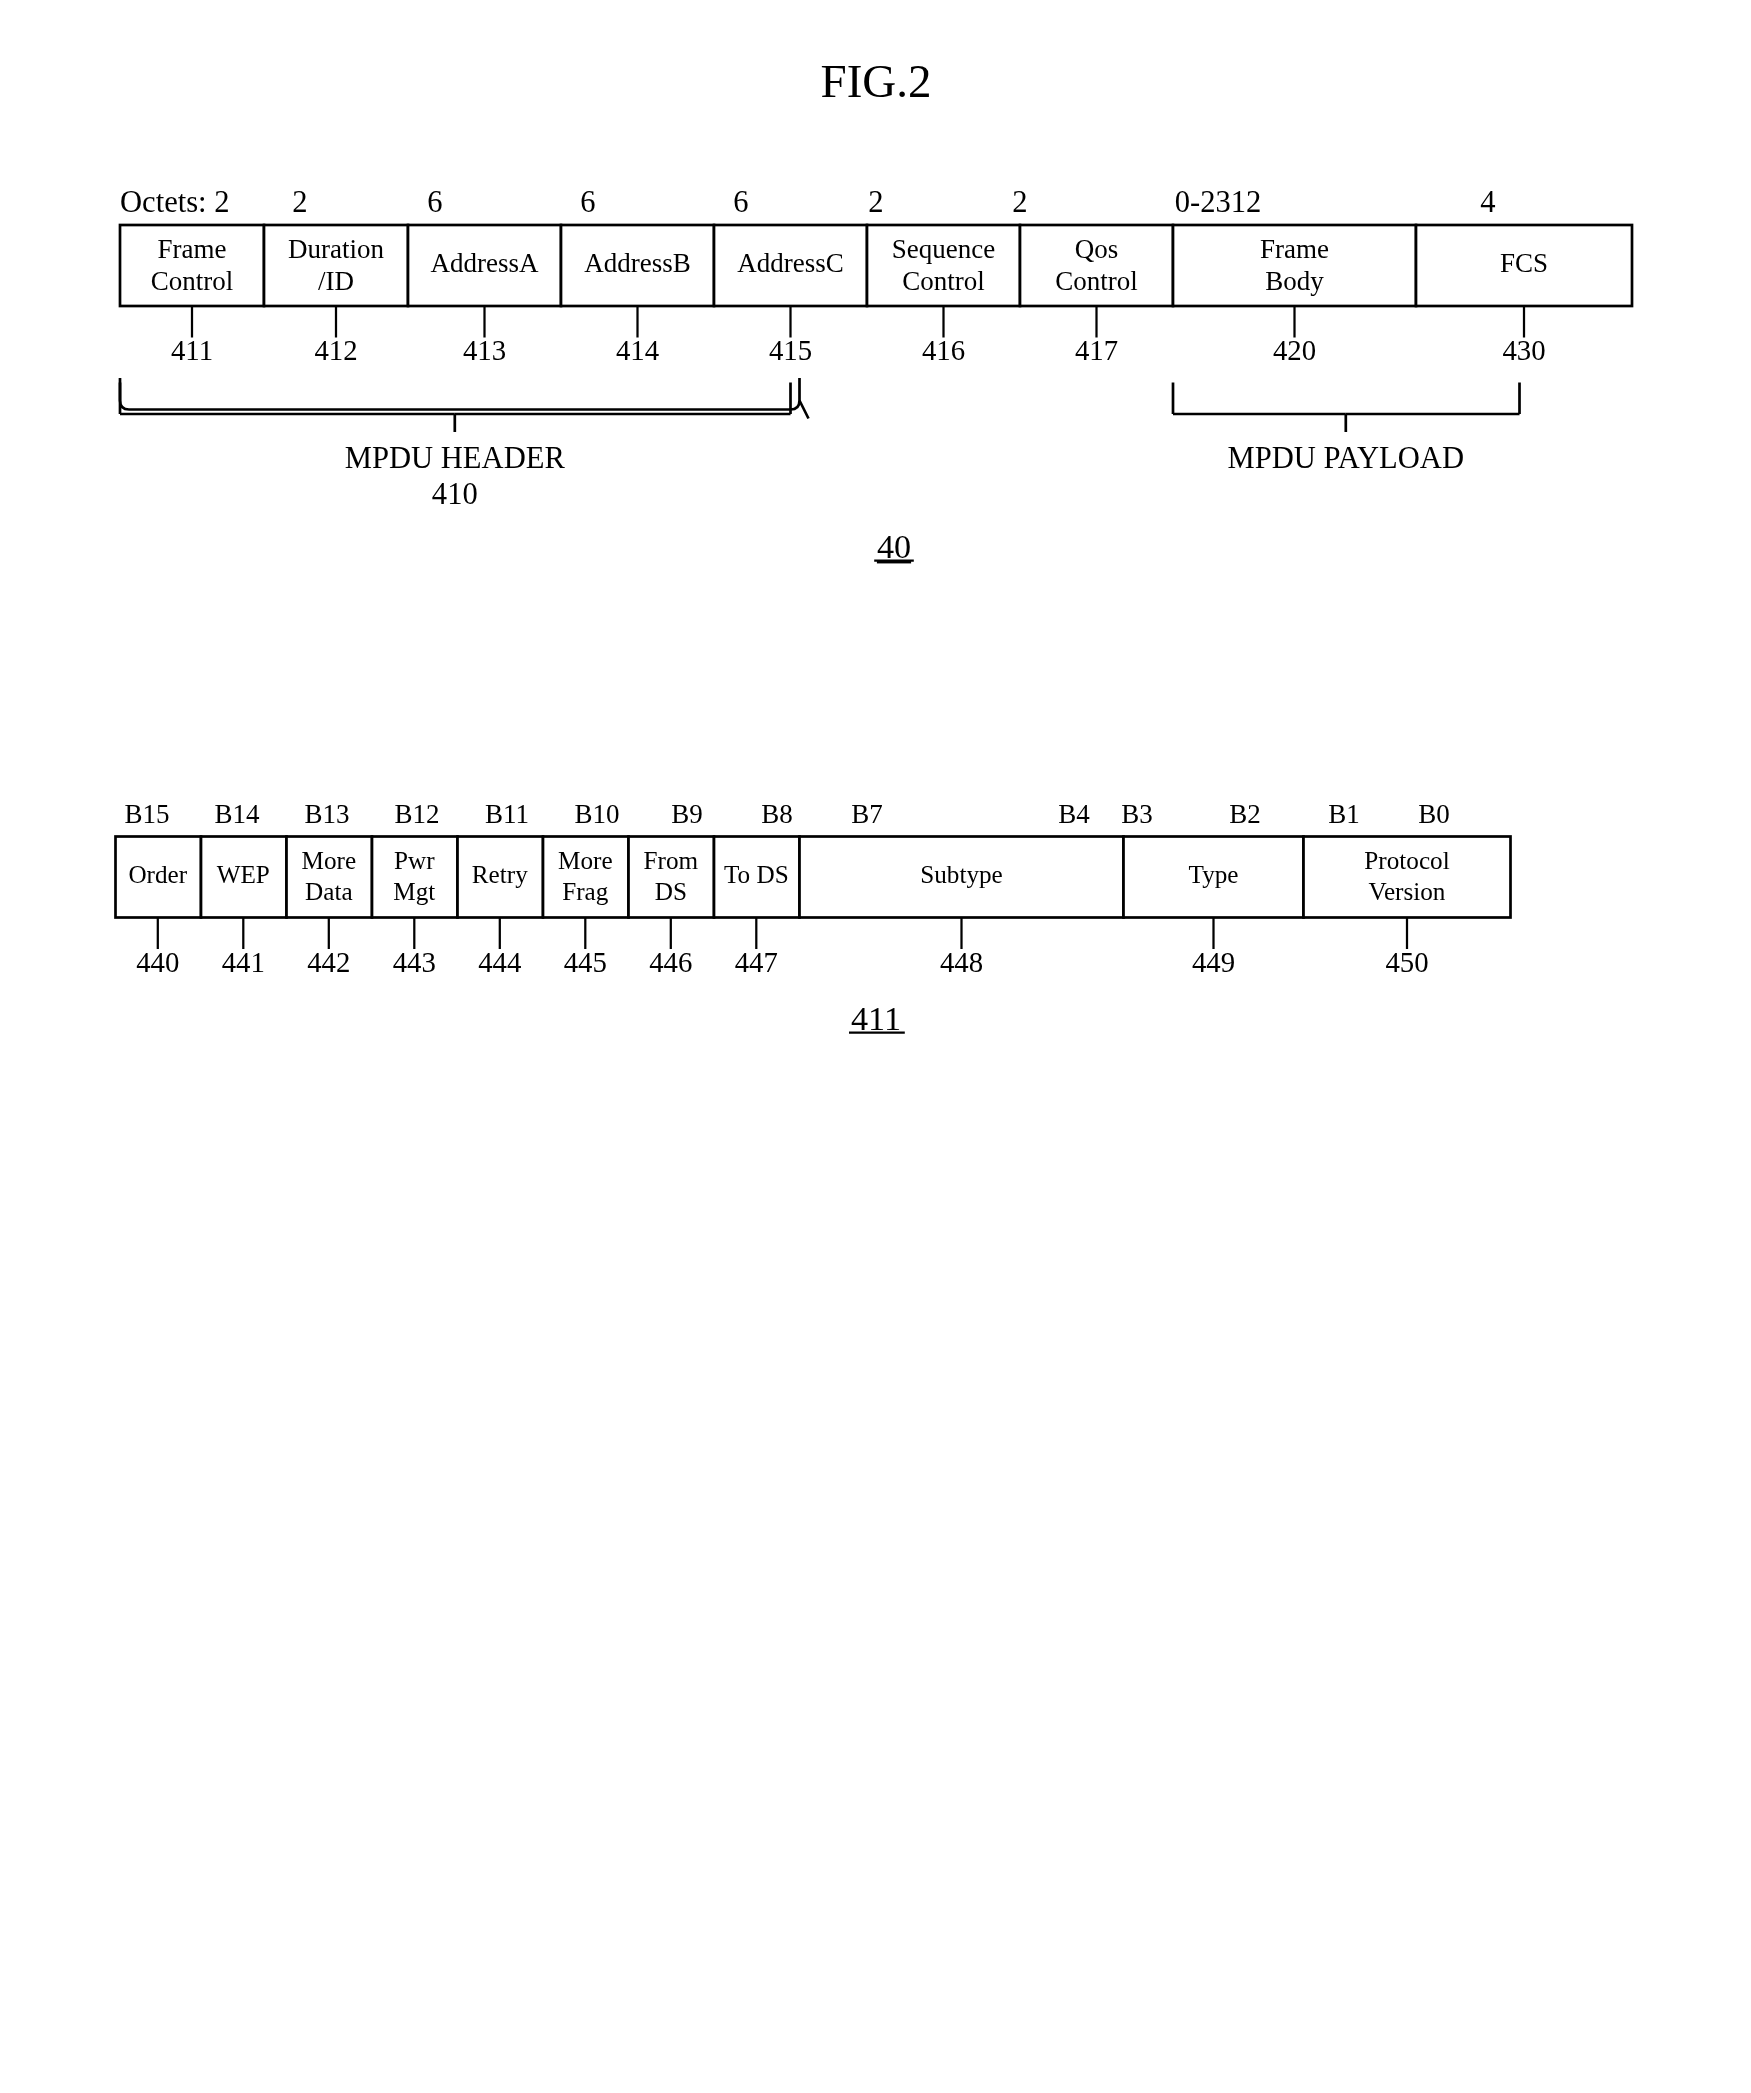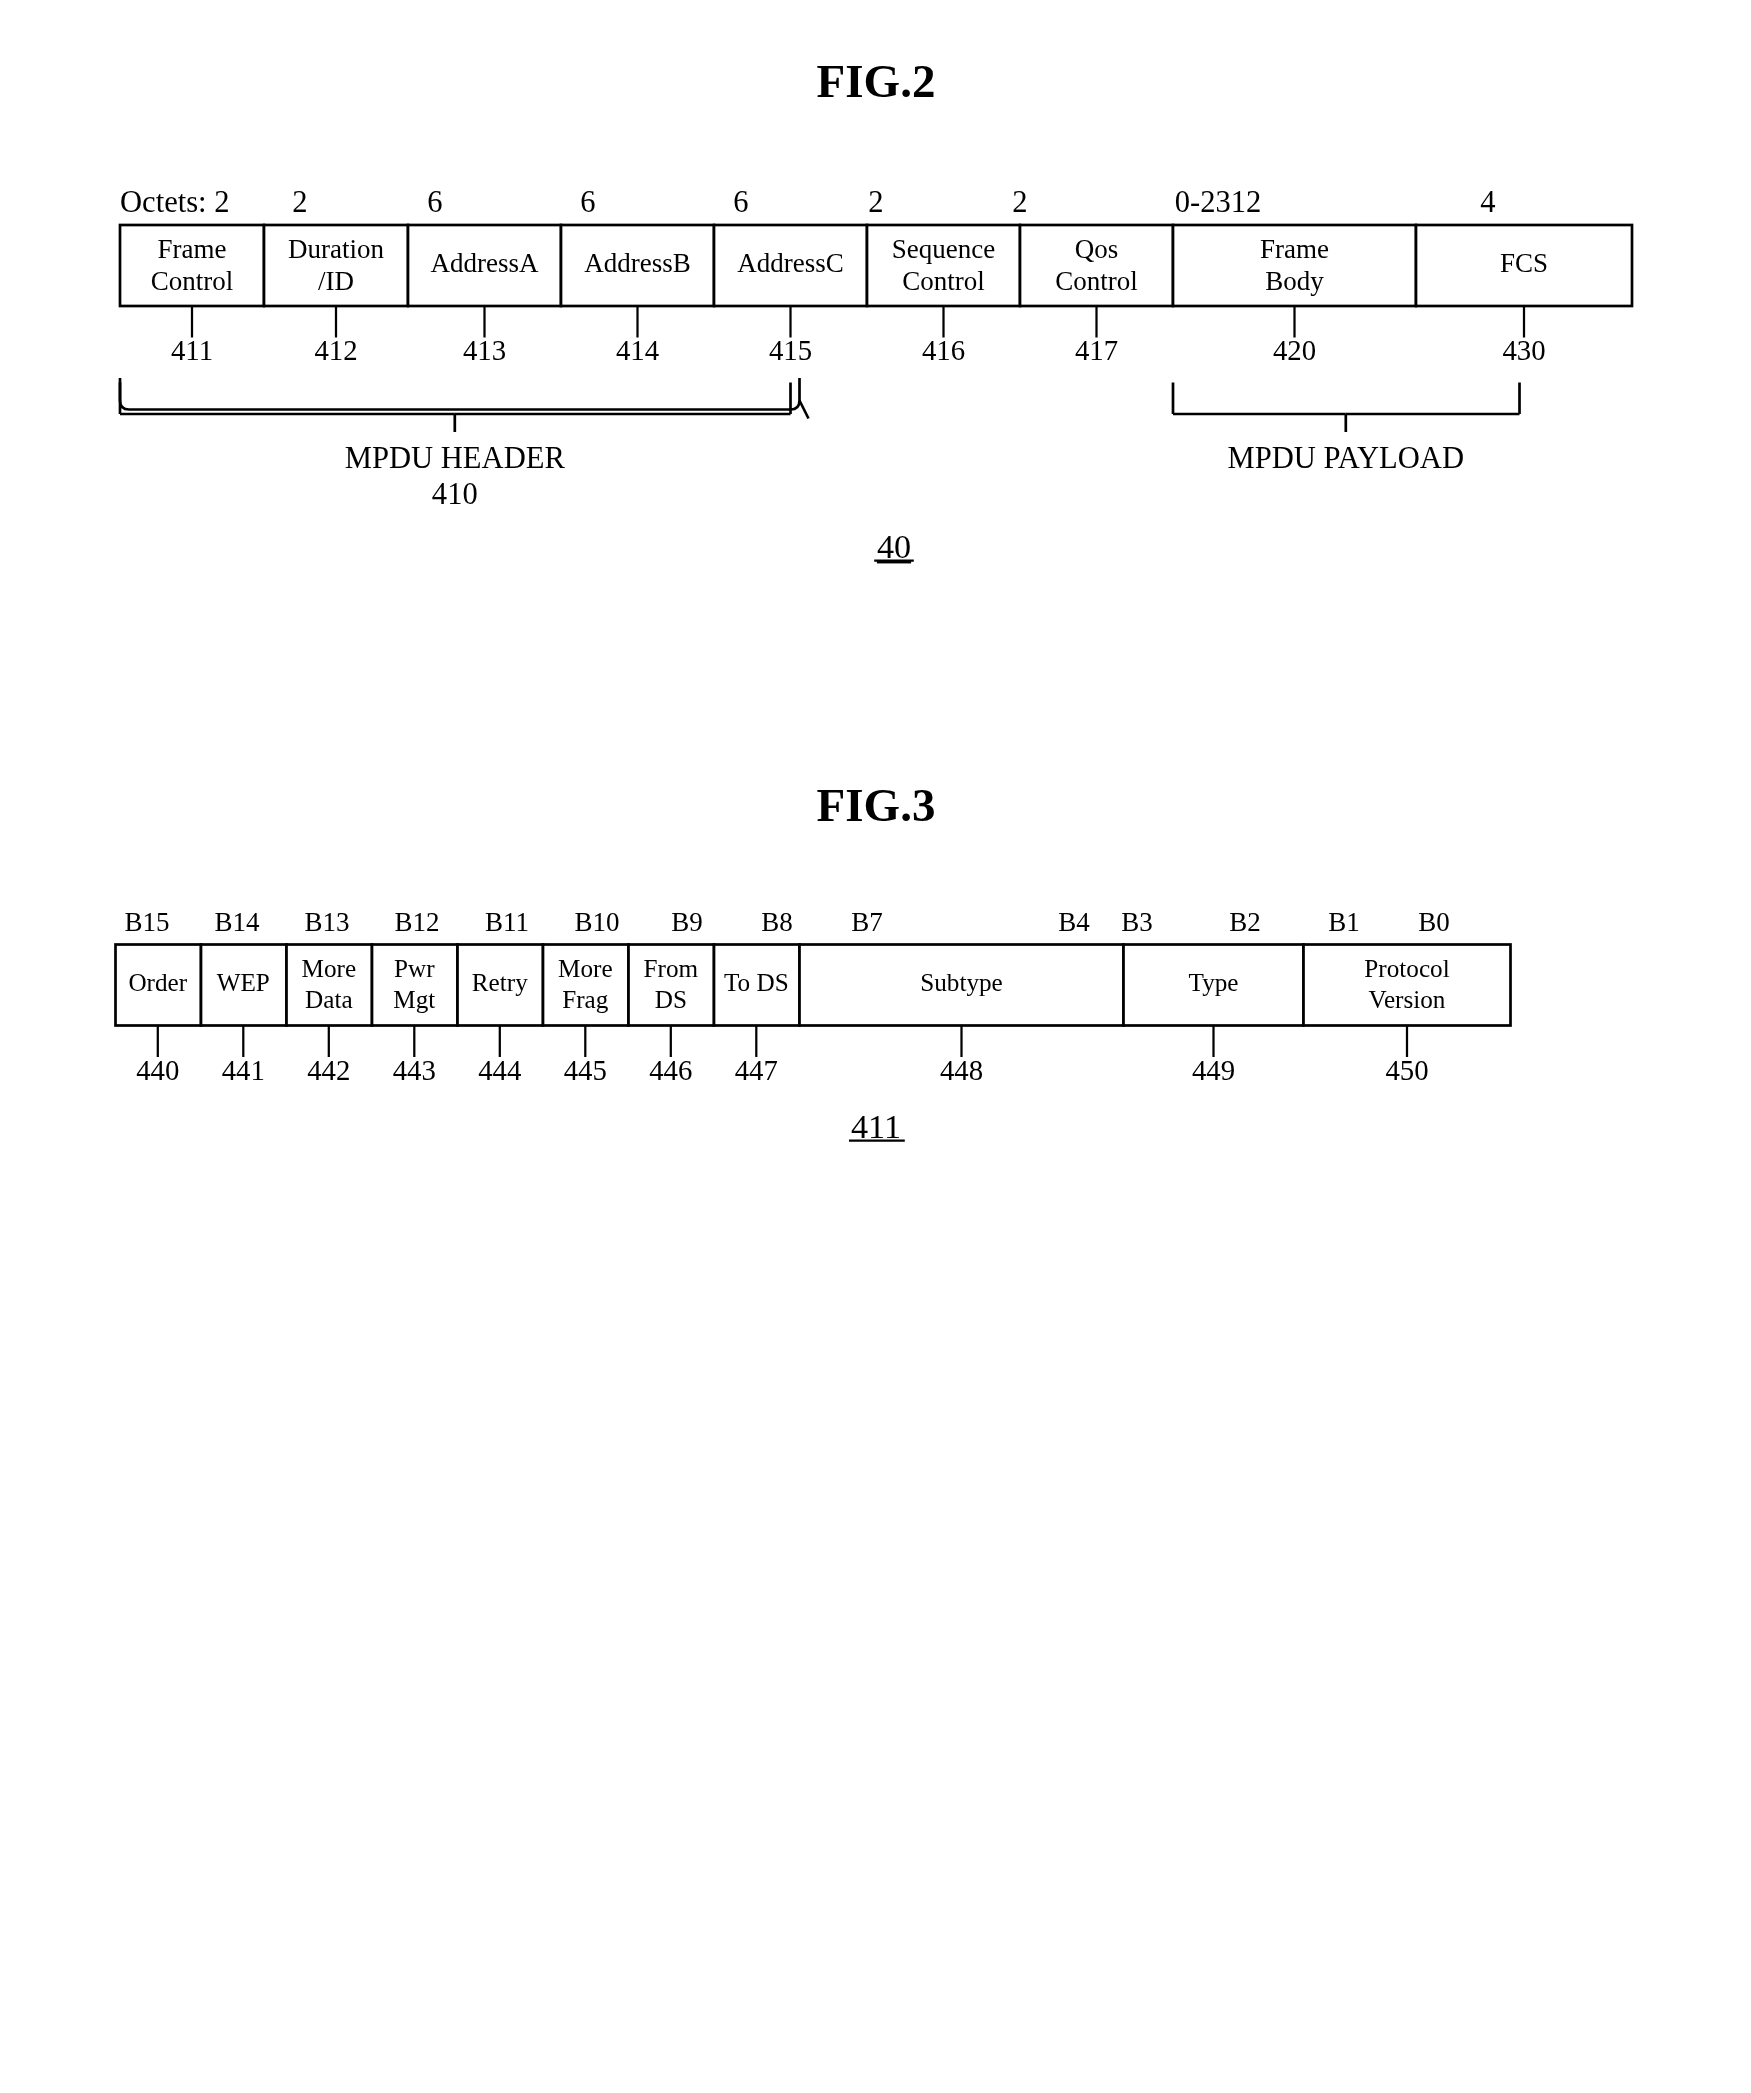--- a/index.html
+++ b/index.html
@@ -9,21 +9,21 @@
       width: 1752px;
       min-height: 2094px;
       display: flex;
       flex-direction: column;
       align-items: center;
       padding: 54px 72px;
     }
 
     .figure-title {
       font-size: 47px;
-      font-weight: bold;
+      font-weight: normal;
       text-align: center;
       margin-bottom: 54px;
     }
 
     .fig2-section {
       width: 100%;
       max-width: 1530px;
       margin-bottom: 180px;
     }
 
@@ -133,21 +133,20 @@
 
     <text x="1372" y="340" font-size="34" text-anchor="middle">MPDU PAYLOAD</text>
 
     <text x="870" y="440" font-size="38" text-anchor="middle" text-decoration="underline">40</text>
 
     <line x1="848" y1="443" x2="892" y2="443" stroke="black" stroke-width="2.5"></line>
   </svg>
 </div>
 
 <div class="fig3-section">
-  <div class="figure-title">FIG.3</div>
 
   <svg viewBox="0 0 1700 430" width="1530" height="387" xmlns="http://www.w3.org/2000/svg" style="font-family:'Times New Roman',Times,serif;">
 
     <text x="40" y="50" font-size="30" text-anchor="middle">B15</text>
     <text x="140" y="50" font-size="30" text-anchor="middle">B14</text>
     <text x="240" y="50" font-size="30" text-anchor="middle">B13</text>
     <text x="340" y="50" font-size="30" text-anchor="middle">B12</text>
     <text x="440" y="50" font-size="30" text-anchor="middle">B11</text>
     <text x="540" y="50" font-size="30" text-anchor="middle">B10</text>
     <text x="640" y="50" font-size="30" text-anchor="middle">B9</text>

